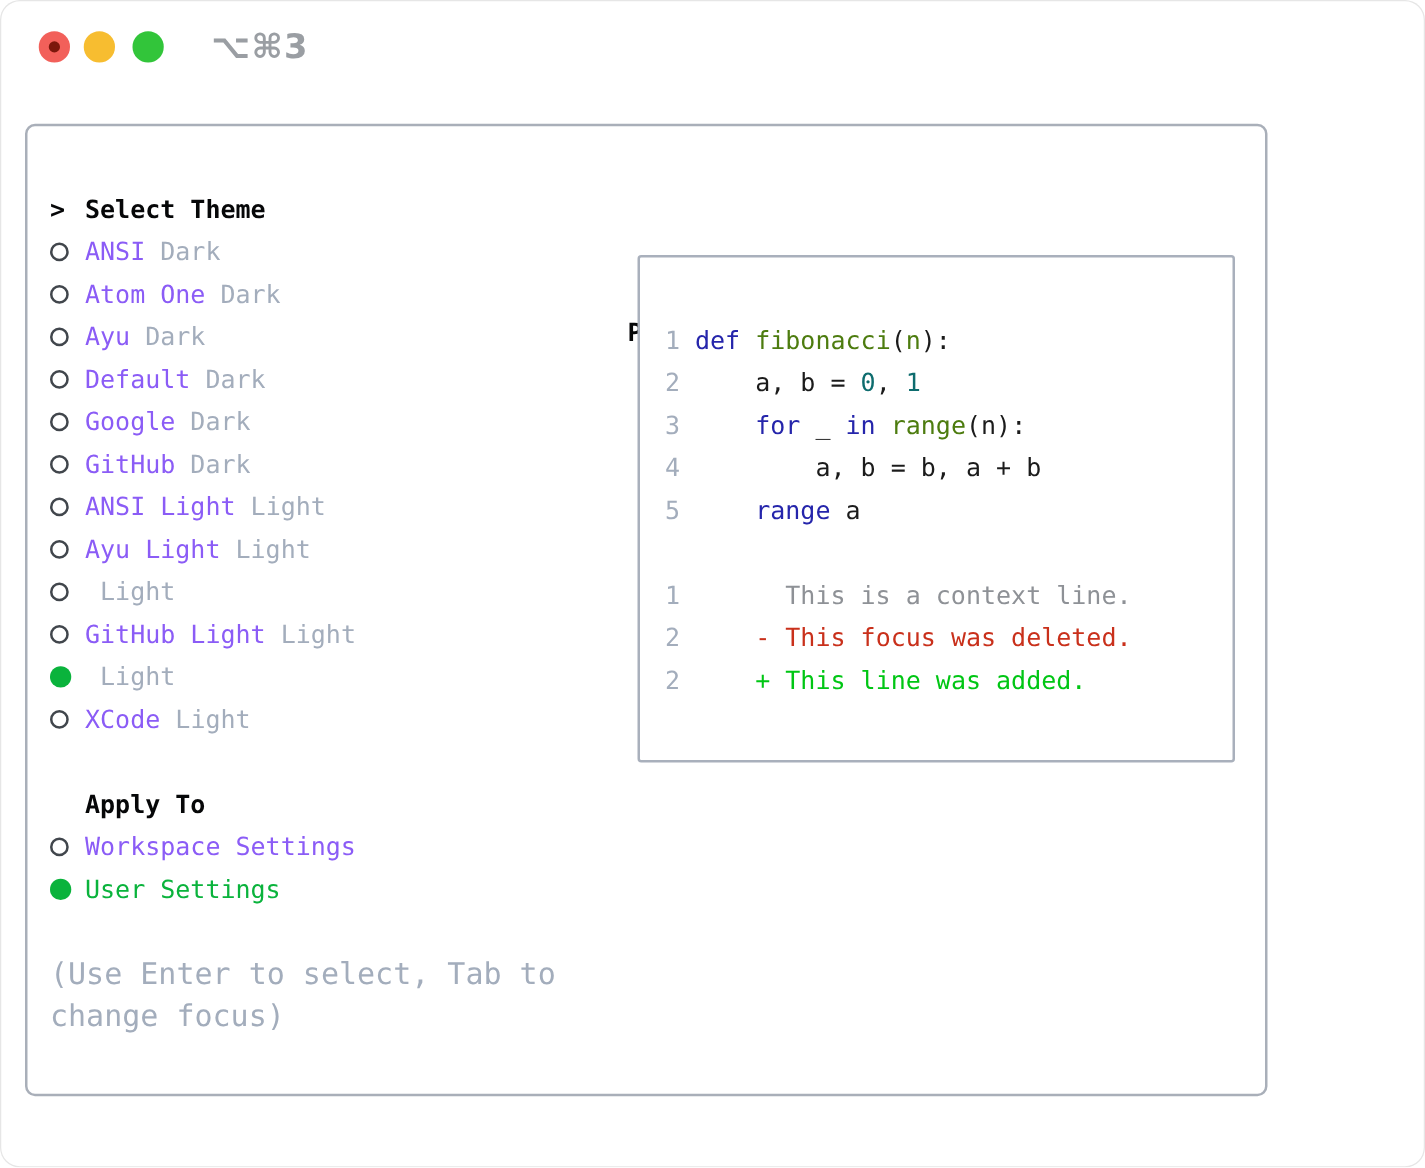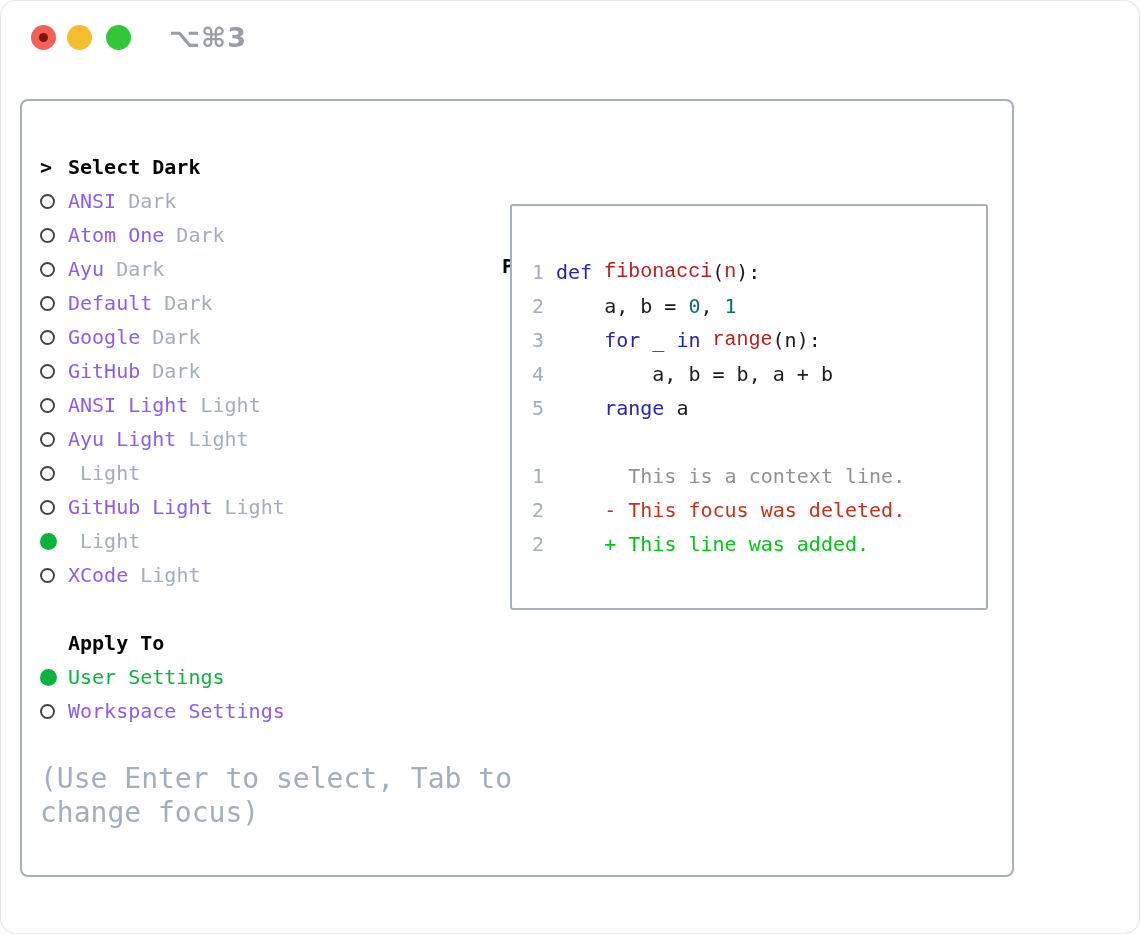--- a/index.html
+++ b/index.html
@@ -47,37 +47,37 @@
     width:17px; height:17px; border-radius:50%;
     background:#0ab33c; border:none;
   }
 
   .item-name { color:#8b5cf6; white-space:pre; }
   .item-name.sel { color:#0ab33c; }
   .variant { color:#a3adbc; white-space:pre; }
 
   .spacer { height:34px; }
 
-  .help-line { height:34px; line-height:34px; font-size:28px; color:#a3adbc; white-space:pre; }
+  .help-line { height:34px; line-height:34px; font-size:24px; color:#a3adbc; white-space:pre; }
   .help-block { margin-left:-18px; padding-left:18px; }
 
   
   .preview-title {
     position:absolute; left:480px; top:148px; height:34px; line-height:34px;
     font-size:20px; font-weight:700; color:#060708;
   }
   .preview-box {
     position:absolute; left:488px; top:103px; width:478px; height:406px;
     border:2px solid #a9b0bc; border-radius:3px; background:#ffffff;
     padding:49px 0 0 20px; overflow:hidden;
   }
   .code-line { display:flex; height:34px; line-height:34px; font-size:20px; white-space:pre; }
   .lnum { color:#a3adbc; flex:0 0 24px; }
   .c-kw  { color:#2525ab; }
-  .c-fn  { color:#b91c1c;font-family:Liberation Mono, monospace; }
+  .c-fn  { color:#4d7c0f; }
   .c-lit { color:#0d6c6e; }
   .c-pl  { color:#1b1b1b; }
   .c-ctx { color:#8e9196;text-align:center; }
   .c-del { color:#c9301b; }
   .c-add { color:#00c614; }
 </style>
 </head>
 <body>
 
 <div class="window">
@@ -88,21 +88,21 @@
     <div class="traffic green"></div>
     <div class="shortcut">⌥⌘3</div>
   </div>
 
   <div class="panel">
 
     <div class="row">
       <span class="marker-col">
           <span class="caret">&gt;</span>
         </span>
-      <span class="hdr">Select Dark</span>
+      <span class="hdr">Select Theme</span>
     </div>
 
     <div id="theme-list">
         <div class="row">
           <span class="marker-col">
             <span class="ring"></span>
           </span>
           <span class="item-name">ANSI</span>
           <span class="variant"> Dark</span>
         </div>
@@ -186,29 +186,29 @@
     <div class="spacer"></div>
 
     <div class="row">
       <span class="marker-col"></span>
       <span class="hdr">Apply To</span>
     </div>
 
     <div id="apply-list">
         <div class="row">
           <span class="marker-col">
+            <span class="ring"></span>
+          </span>
+          <span class="item-name">Workspace Settings</span>
+        </div>
+        <div class="row">
+          <span class="marker-col">
             <span class="dot-selected"></span>
           </span>
           <span class="item-name sel">User Settings</span>
-        </div>
-        <div class="row">
-          <span class="marker-col">
-            <span class="ring"></span>
-          </span>
-          <span class="item-name">Workspace Settings</span>
         </div>
       </div>
 
     <div class="spacer"></div>
 
     <div class="help-block">
       <div class="help-line">(Use Enter to select, Tab to</div>
       <div class="help-line">change focus)</div>
     </div>
 

